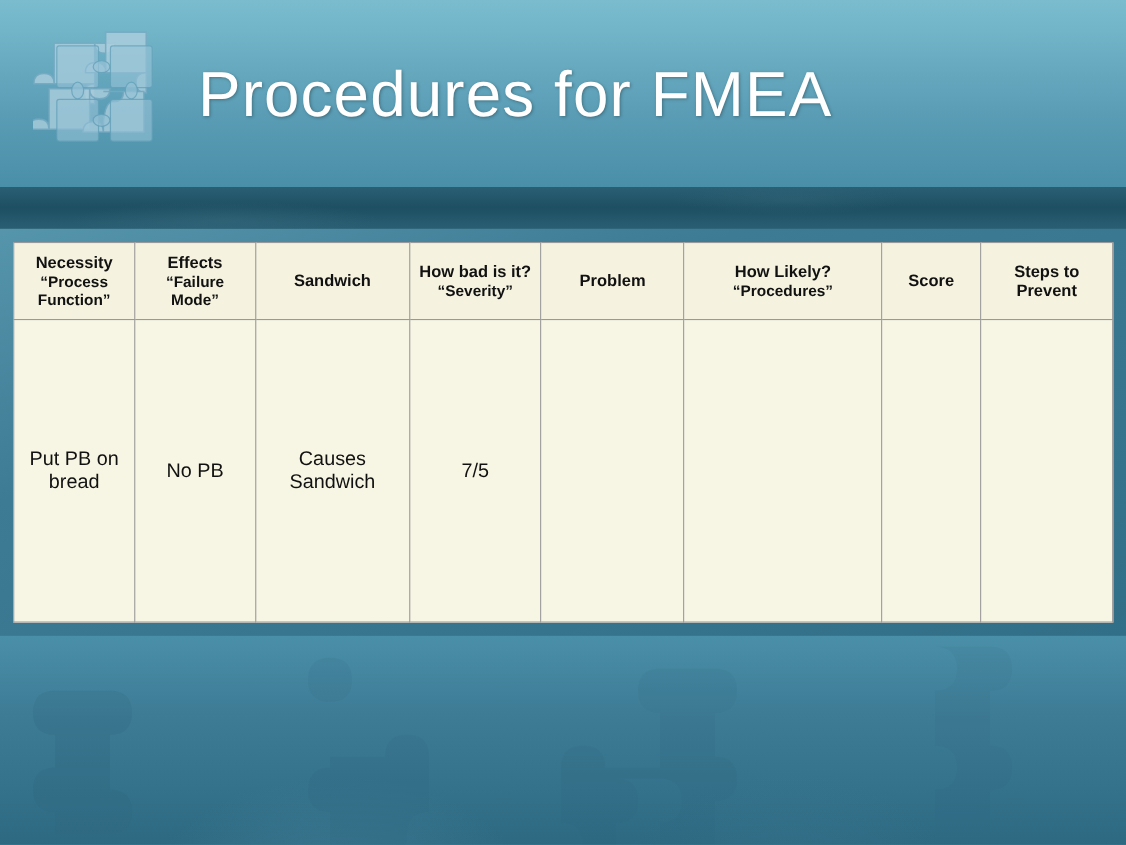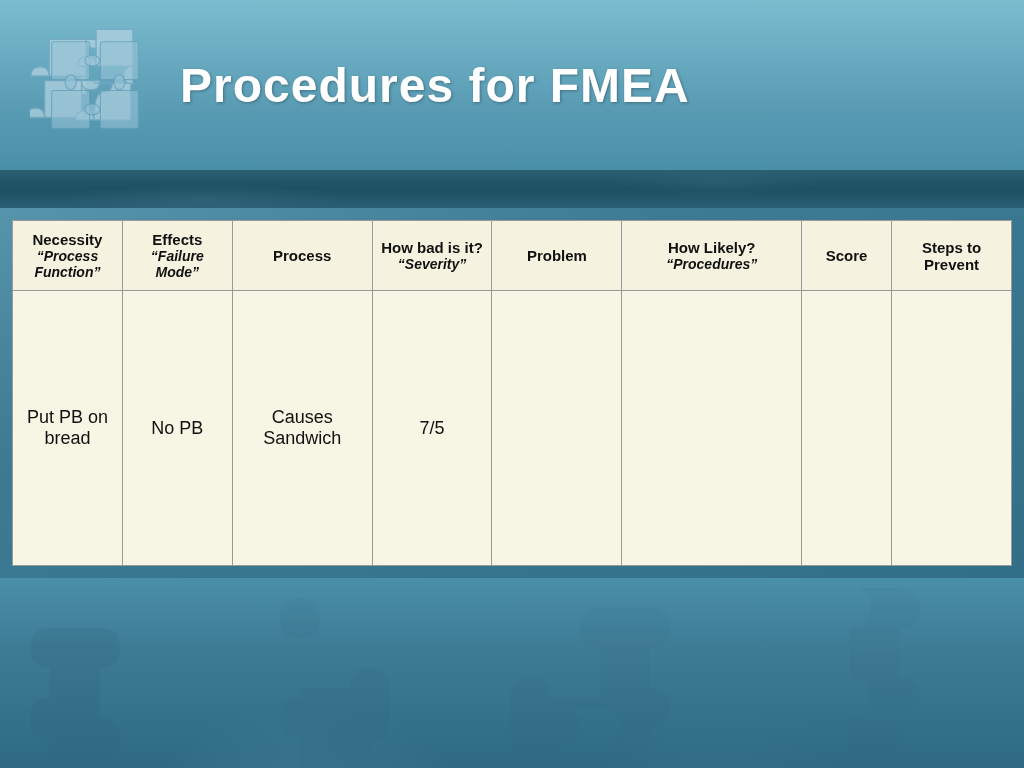--- a/index.html
+++ b/index.html
@@ -41,22 +41,22 @@
     }
 
     
     .puzzle-icon svg {
       width: 100%;
       height: 100%;
       opacity: 0.85;
     }
 
     .header-title {
-      font-size: 48px;
-      font-weight: 700;
+      font-size: 58px;
+      font-weight: 400;
       color: white;
       text-shadow: 1px 1px 3px rgba(0,0,0,0.3);
       letter-spacing: 1px;
     }
 
     
     .separator-band {
       height: 38px;
       background: linear-gradient(180deg, #2a5f73 0%, #1e4f62 50%, #2a5f73 100%);
       display: flex;
@@ -121,21 +121,20 @@
     col.col-necessity   { width: 11%; }
     col.col-problem     { width: 11%; }
     col.col-effects     { width: 14%; }
     col.col-howbad      { width: 12%; }
     col.col-causes      { width: 13%; }
     col.col-howlikely   { width: 18%; }
     col.col-score       { width: 9%; }
     col.col-steps       { width: 12%; }
 
     .th-sub {
-      font-style: italic;
       font-weight: bold;
       font-size: 14px;
     }
 
     
     .bottom-area {
       height: 190px;
       background: linear-gradient(180deg, #4a8fa8 0%, #3d7a94 40%, #2d6a82 100%);
       position: relative;
       overflow: hidden;
@@ -223,21 +222,21 @@
         <tr>
           <th>
             <div>Necessity</div>
             <div class="th-sub">“Process Function”</div>
           </th>
           <th>
             <div>Effects</div>
             <div class="th-sub">“Failure Mode”</div>
           </th>
           <th>
-            <div>Process</div>
+            <div>Sandwich</div>
           </th>
           <th>
             <div>How bad is it?</div>
             <div class="th-sub">“Severity”</div>
           </th>
           <th>
             <div>Problem</div>
           </th>
           <th>
             <div>How Likely?</div>

